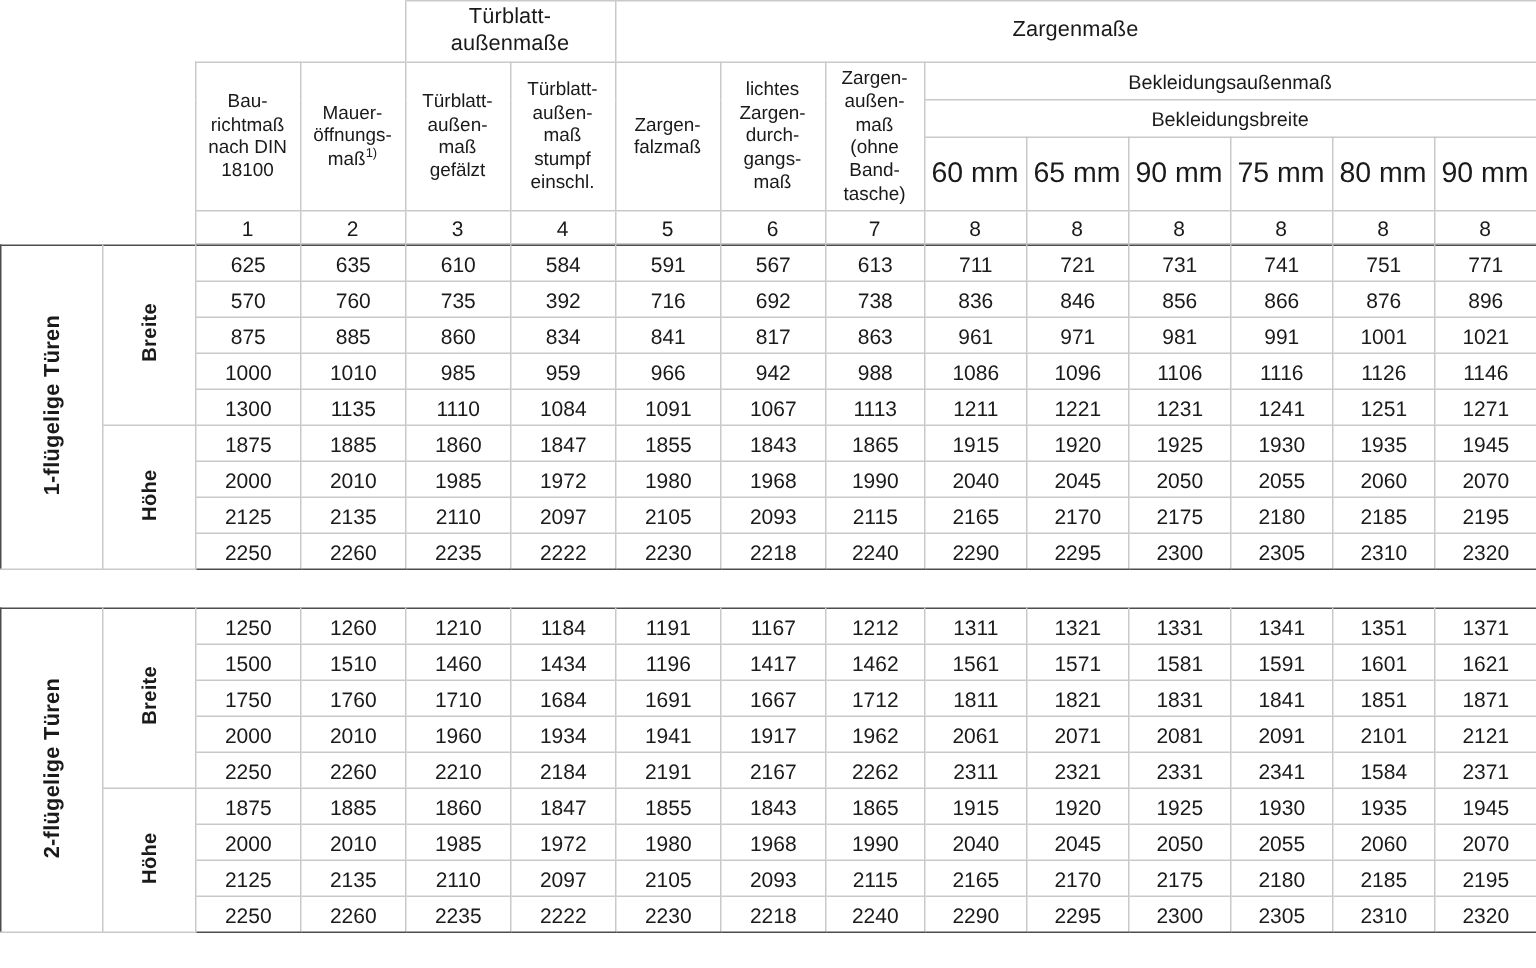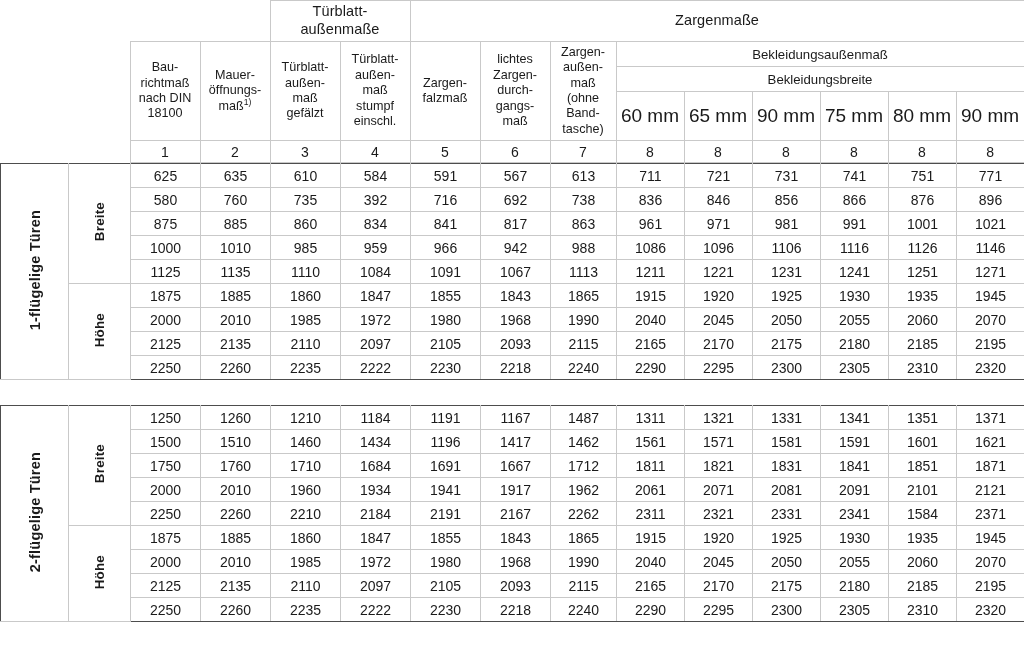--- a/index.html
+++ b/index.html
@@ -238,21 +238,21 @@
             <td class="num">567</td>
             <td class="num">613</td>
             <td class="num">711</td>
             <td class="num">721</td>
             <td class="num">731</td>
             <td class="num">741</td>
             <td class="num">751</td>
             <td class="num edge-right">771</td>
           </tr>
           <tr class="dataRow">
-            <td class="num">580</td>
+            <td class="num">570</td>
             <td class="num">760</td>
             <td class="num">735</td>
             <td class="num">392</td>
             <td class="num">716</td>
             <td class="num">692</td>
             <td class="num">738</td>
             <td class="num">836</td>
             <td class="num">846</td>
             <td class="num">856</td>
             <td class="num">866</td>
@@ -283,21 +283,21 @@
             <td class="num">942</td>
             <td class="num">988</td>
             <td class="num">1086</td>
             <td class="num">1096</td>
             <td class="num">1106</td>
             <td class="num">1116</td>
             <td class="num">1126</td>
             <td class="num edge-right">1146</td>
           </tr>
           <tr class="dataRow">
-            <td class="num">1125</td>
+            <td class="num">1300</td>
             <td class="num">1135</td>
             <td class="num">1110</td>
             <td class="num">1084</td>
             <td class="num">1091</td>
             <td class="num">1067</td>
             <td class="num">1113</td>
             <td class="num">1211</td>
             <td class="num">1221</td>
             <td class="num">1231</td>
             <td class="num">1241</td>
@@ -389,21 +389,21 @@
         <tbody>
           <tr class="dataRow firstrow">
             <td class="sidegroup edge-left" rowspan="9"><span class="vtext">2-flügelige Türen</span></td>
             <td class="sidesub" rowspan="5"><span class="vtext sub">Breite</span></td>
             <td class="num">1250</td>
             <td class="num">1260</td>
             <td class="num">1210</td>
             <td class="num">1184</td>
             <td class="num">1191</td>
             <td class="num">1167</td>
-            <td class="num">1487</td>
+            <td class="num">1212</td>
             <td class="num">1311</td>
             <td class="num">1321</td>
             <td class="num">1331</td>
             <td class="num">1341</td>
             <td class="num">1351</td>
             <td class="num edge-right">1371</td>
           </tr>
           <tr class="dataRow">
             <td class="num">1500</td>
             <td class="num">1510</td>

